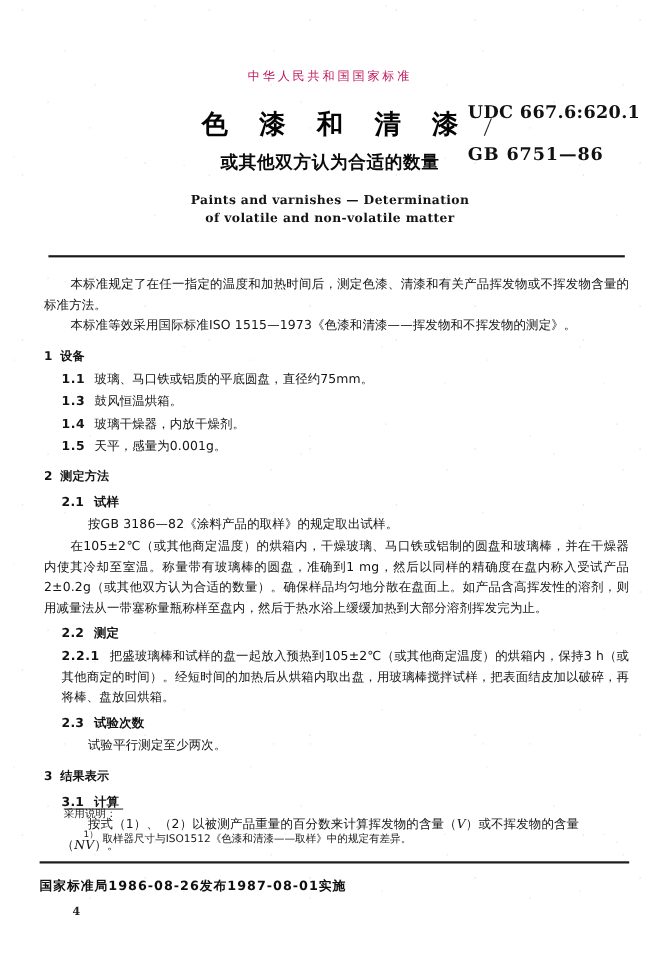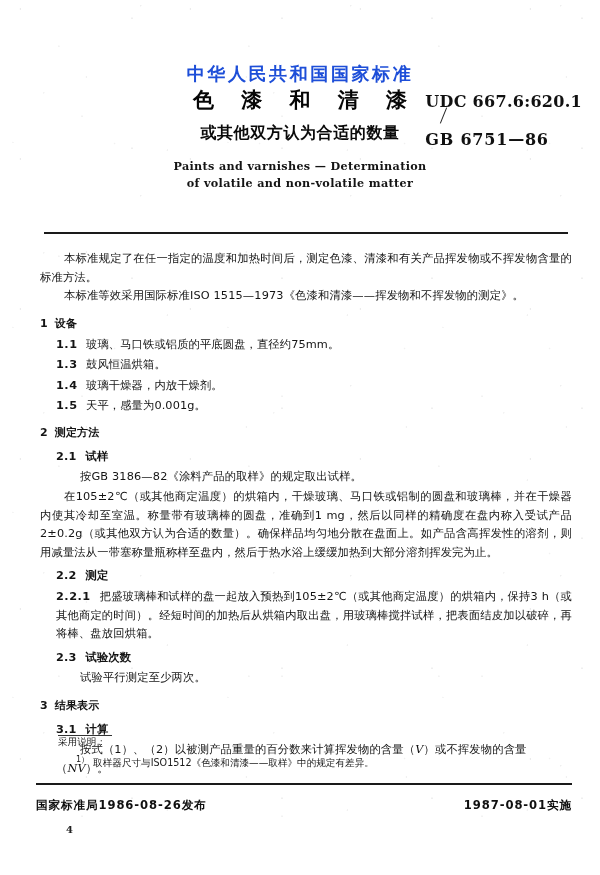--- a/index.html
+++ b/index.html
@@ -46,28 +46,29 @@
 
   
   .hdr {
     position: absolute;
     left: 0; right: 0;
     top: 62px;
     text-align: center;
   }
   .nat-std {
     font-family: "DejaVu Sans", "Liberation Sans", sans-serif;
-    font-weight: bold;
-    font-size: 18px;
+    font-weight: normal;
+    font-size: 11px;
     letter-spacing: 2.6px;
-    color: #1d4ed8;
+    color: #be185d;
   }
   .main-title {
-    font-weight: bold;
-    font-size: 21px;
+    margin-top: 20px;
+    font-weight: bold;
+    font-size: 24px;
     letter-spacing: 10px;
     padding-left: 10px;
     color: #050505;
   }
   .sub-title {
     margin-top: 9px;
     font-weight: bold;
     font-size: 16px;
     letter-spacing: 0.6px;
     color: #0a0a0a;
@@ -220,21 +221,21 @@
     margin-right: 4px;
   }
 
   
   .footer {
     position: absolute;
     left: 36px;
     right: 28px;
     bottom: 62px;
     display: flex;
-    justify-content: space-between;
+    justify-content: flex-start;
     font-weight: bold;
     font-size: 11.6px;
     letter-spacing: 0.9px;
     color: #101010;
   }
   .pageno {
     position: absolute;
     left: 66px;
     bottom: 40px;
     font-family: "DejaVu Serif", "Liberation Serif", serif;

